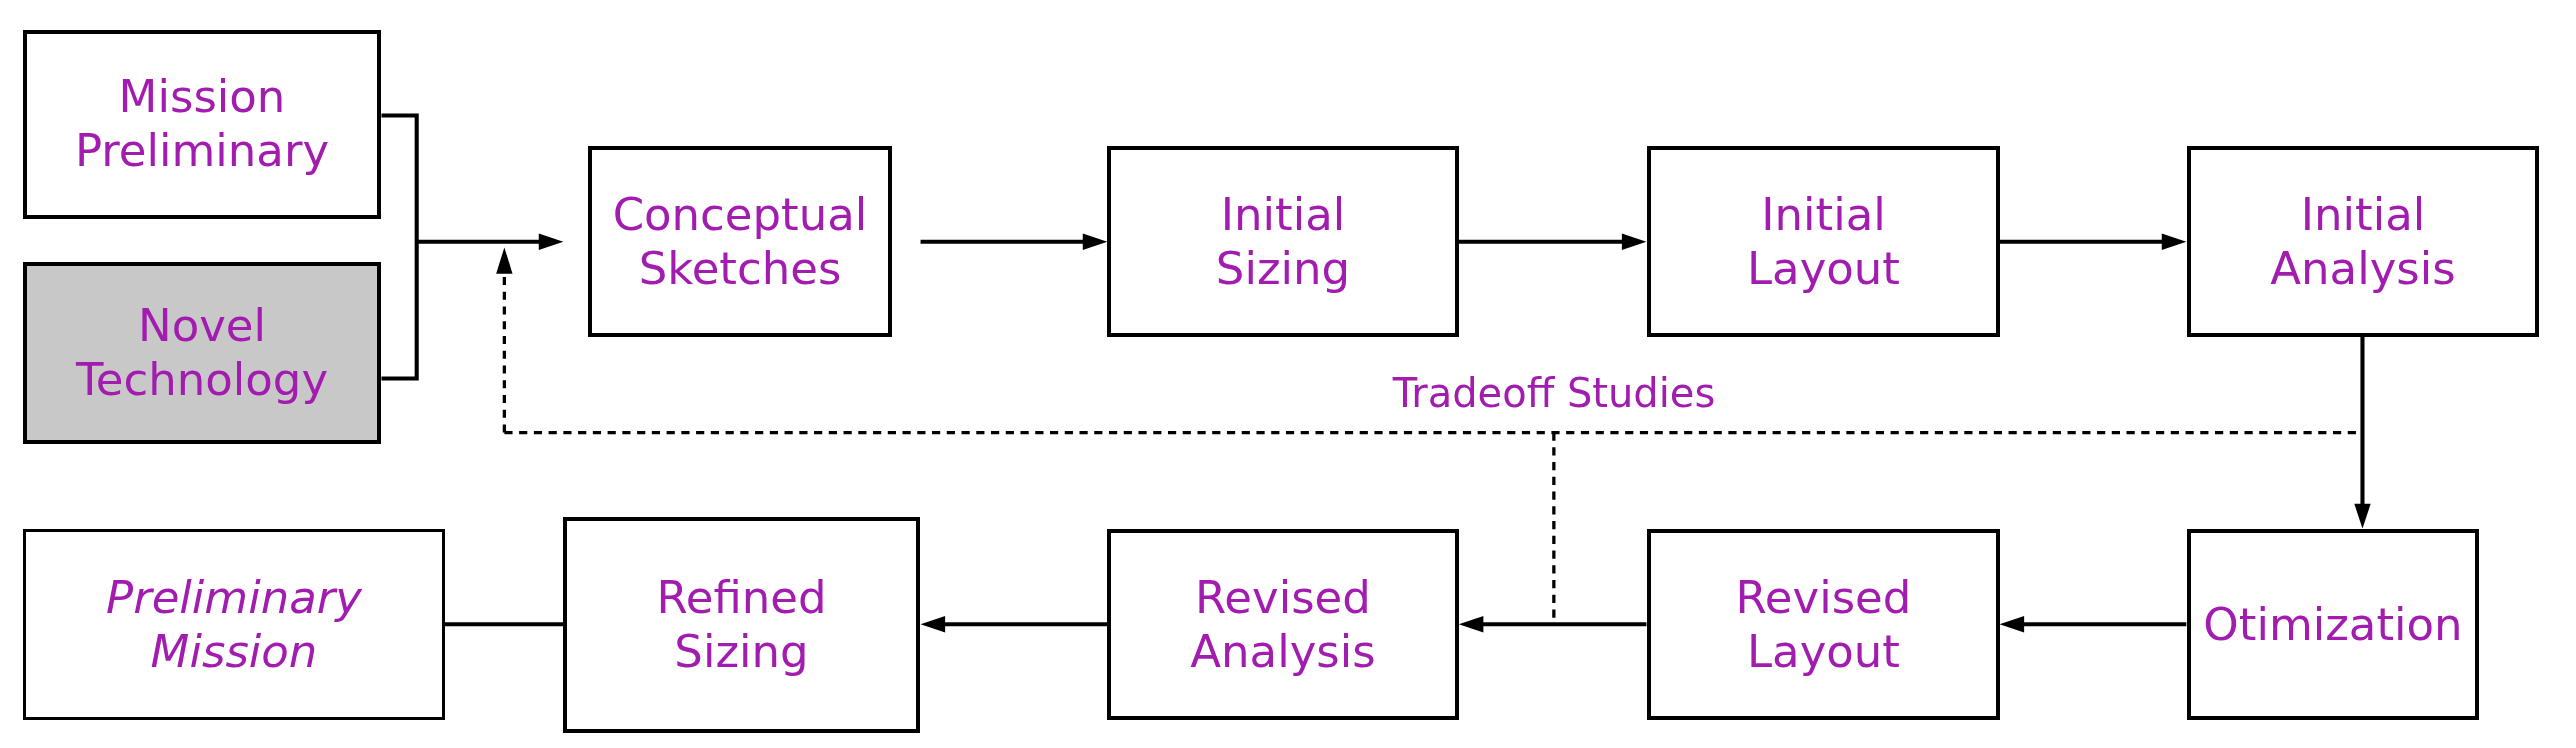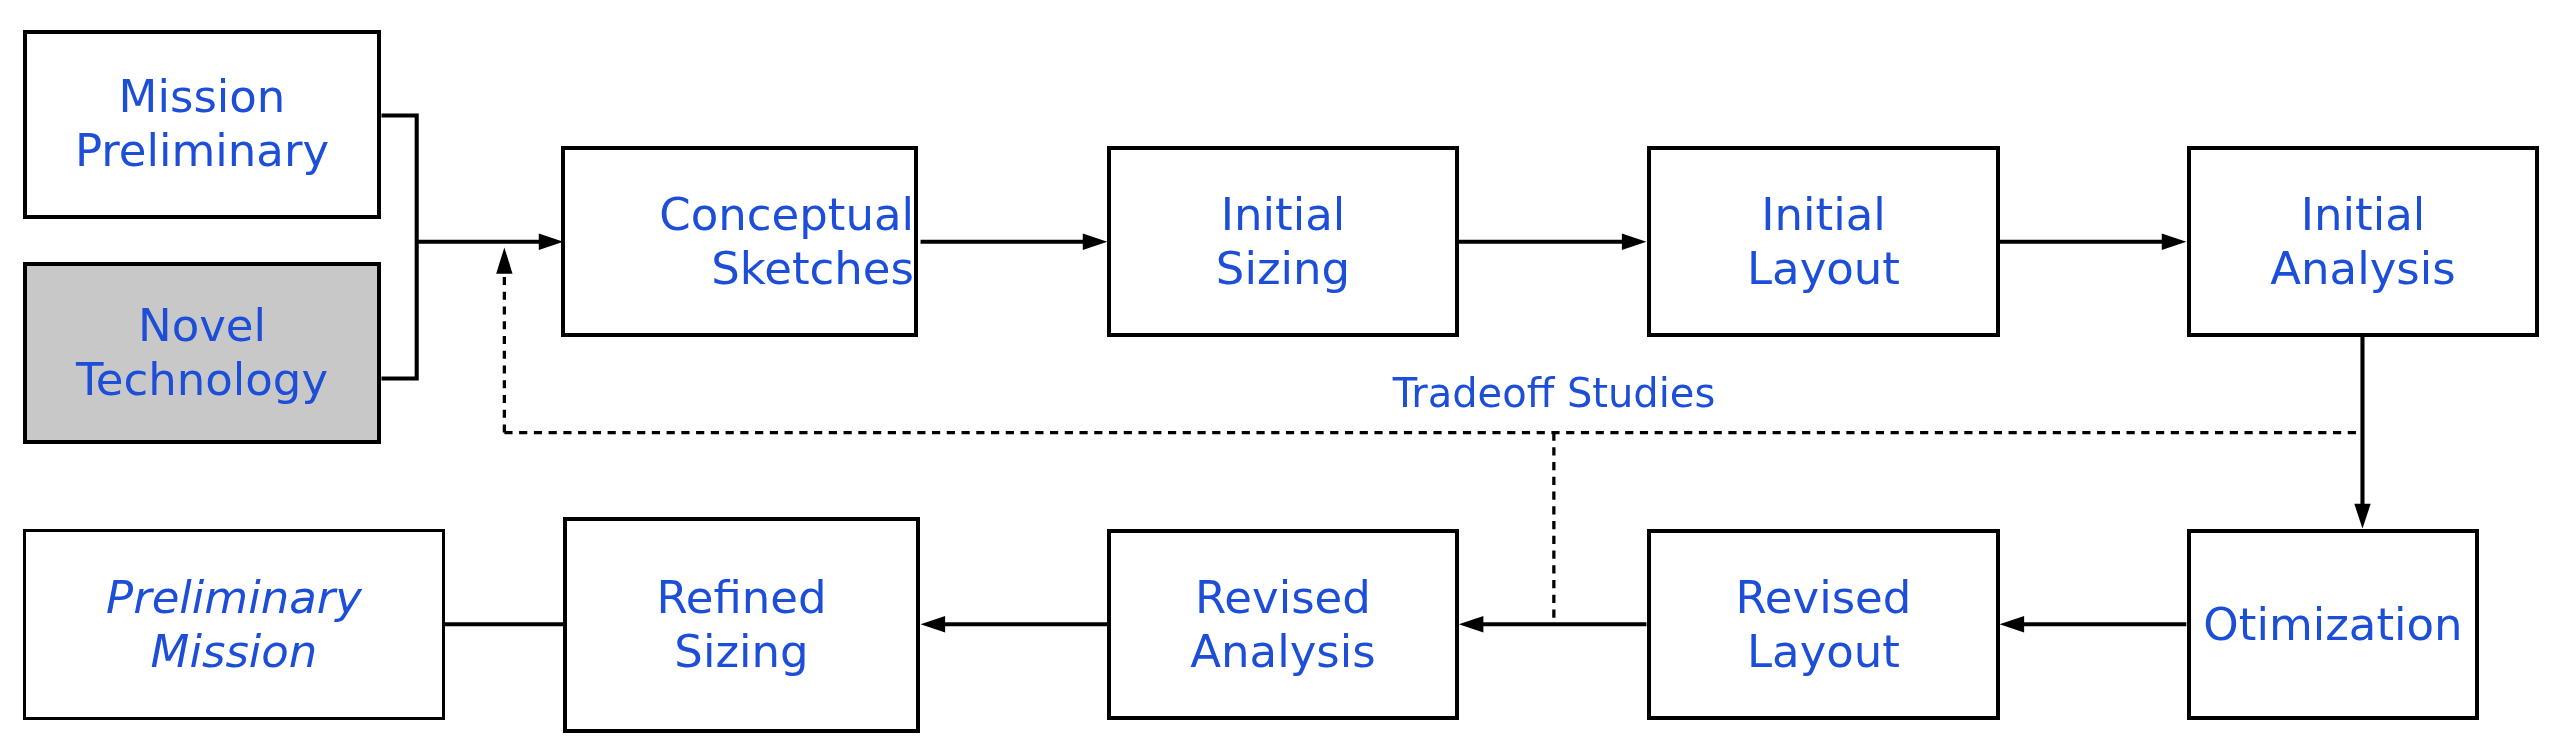--- a/index.html
+++ b/index.html
@@ -1,21 +1,21 @@
 <!DOCTYPE html>
 <html style="font-size:13px"><head>
 <meta charset="utf-8">
 <style>
   html,body{margin:0;padding:0;background:#ffffff;}
   #canvas{
     position:relative;
     width:2576px;height:748px;
     background:#ffffff;
     font-family:"DejaVu Sans","Liberation Sans",sans-serif;
-    color:#1d4ed8;
+    color:#a21caf;
     overflow:hidden;
   }
   #wires{position:absolute;left:0;top:0;width:2576px;height:748px;}
   .wire{stroke:#000000;stroke-width:5;fill:none;}
   .wire-dashed{stroke:#000000;stroke-width:4;fill:none;stroke-dasharray:10 8;}
   .head{fill:#000000;stroke:none;}
   .box{
     position:absolute;
     box-sizing:border-box;
     background:#ffffff;
@@ -80,21 +80,21 @@
   <div class="box" style="left:23px;top:29.5px;width:358px;height:189px;">
     <span class="bl">Mission</span>
     <span class="bl">Preliminary</span>
   </div>
 
   <div class="box" style="left: 23px; top: 262px; width: 358px; height: 182px; background-color: rgb(200, 200, 200);">
     <span class="bl">Novel</span>
     <span class="bl">Technology</span>
   </div>
 
-  <div class="box" style="left:561px;top:146px;width:357px;height:191px;align-items:flex-end;">
+  <div class="box" style="left:588px;top:146px;width:304px;height:191px;">
     <span class="bl">Conceptual</span>
     <span class="bl">Sketches</span>
   </div>
 
   <div class="box" style="left:1107px;top:146px;width:352px;height:191px;">
     <span class="bl">Initial</span>
     <span class="bl">Sizing</span>
   </div>
 
   <div class="box" style="left:1647px;top:146px;width:353px;height:191px;">

